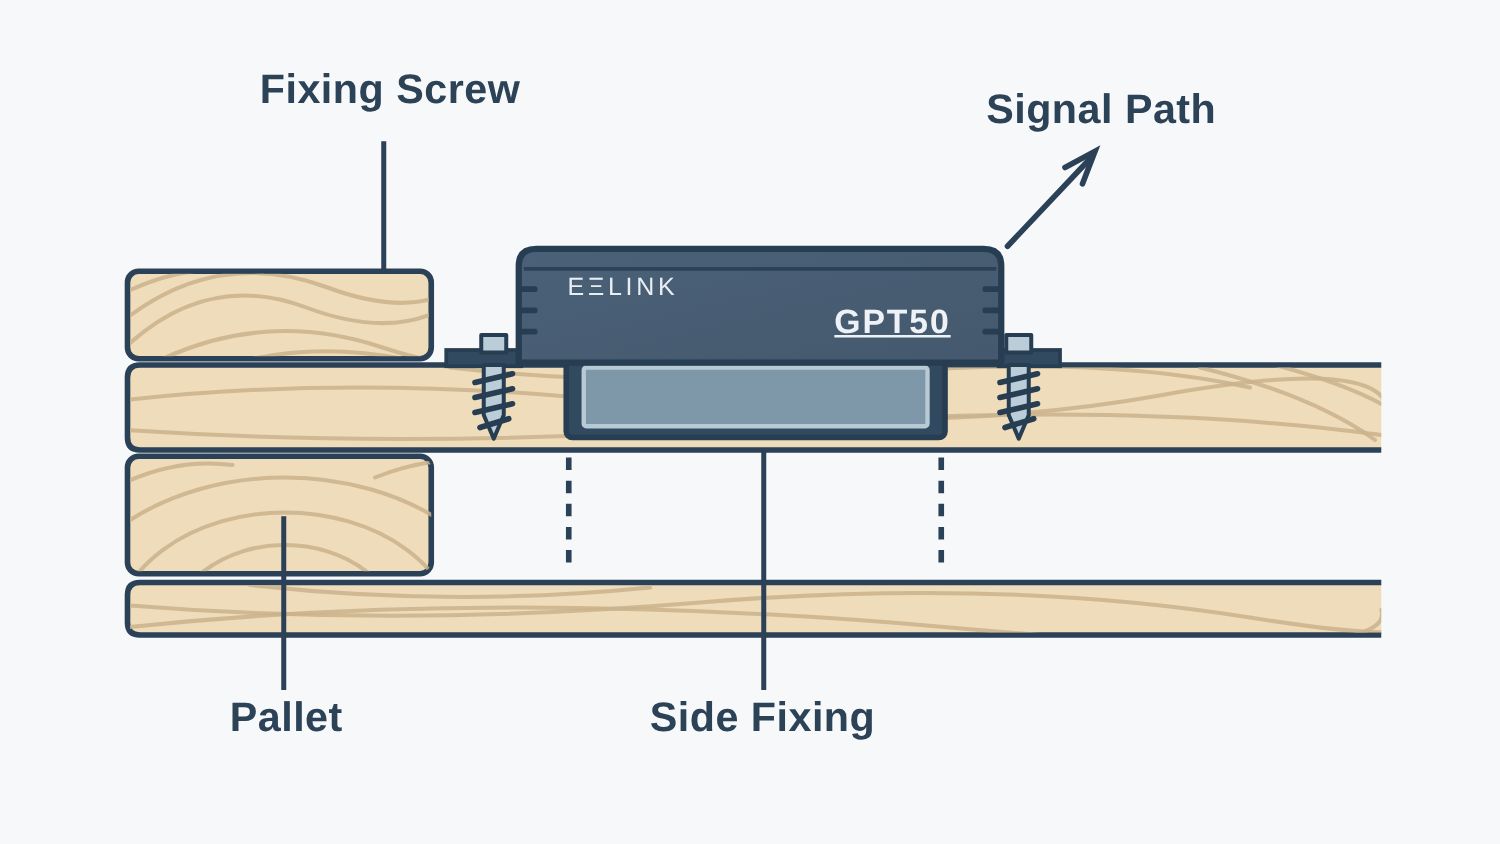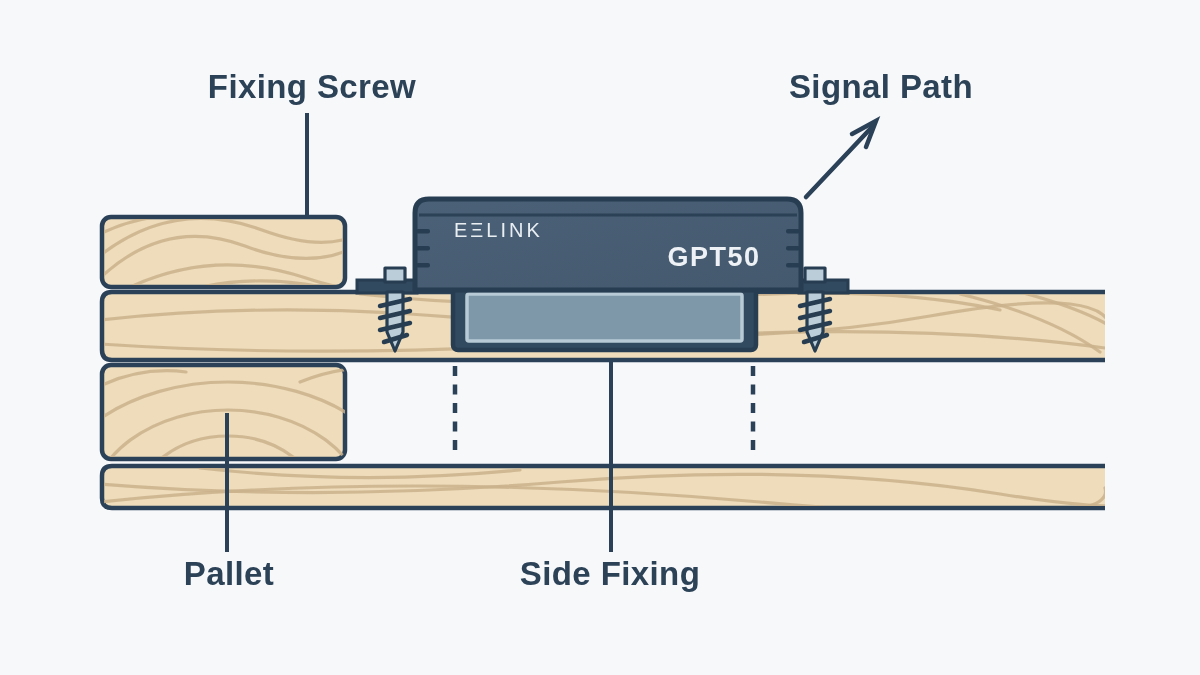--- a/index.html
+++ b/index.html
@@ -34,20 +34,21 @@
   }
   .device-model{
     position:absolute;
     left:714px;top:242px;
     transform:translateX(-50%);
     font-size:27px;
     font-weight:700;
     letter-spacing:1.5px;
     color:#eef2f6;
     white-space:nowrap;
+    text-decoration:underline;
   }
   .wood{fill:var(--color-wood-fill,#eedcbb);stroke:var(--color-outline,#2b4157);stroke-width:4.5;}
   .grain{fill:none;stroke:var(--color-wood-grain,#cab28c);stroke-width:3.2;stroke-linecap:round;opacity:.85;}
   .leader{stroke:var(--color-outline,#2b4157);stroke-width:4;fill:none;}
   .dashedline{stroke:var(--color-outline,#2b4157);stroke-width:4.5;fill:none;stroke-dasharray:10 8.5;}
   .navy-fill{fill:var(--color-device-detail,#324a5f);stroke:var(--color-device-border,#273d51);stroke-width:3;}
   .screw-metal{fill:var(--color-screw-fill,#bacdd8);stroke:var(--color-device-border,#273d51);stroke-width:3.2;stroke-linejoin:round;}
   .thread{stroke:var(--color-device-border,#273d51);stroke-width:4.5;stroke-linecap:round;}
 </style>
 </head>
@@ -164,20 +165,20 @@
         <line x1="804" y1="342" x2="827" y2="335" class="thread"></line>
       </g>
     </g>
 
     <g stroke="var(--color-outline,#2b4157)" stroke-width="4.5" fill="none" stroke-linecap="round">
       <line x1="806" y1="197" x2="872" y2="127"></line>
       <path d="M852,134 L876,121 L866,147" stroke-linejoin="miter"></path>
     </g>
   </svg>
 
-  <div class="lbl" style="left:312px;top:68px;">Fixing Screw</div>
+  <div class="lbl" style="left:312px;top:52px;">Fixing Screw</div>
   <div class="lbl" style="left:229px;top:555px;">Pallet</div>
   <div class="lbl" style="left:881px;top:68px;">Signal Path</div>
   <div class="lbl" style="left:610px;top:555px;">Side Fixing</div>
 
   <div class="device-logo">EΞLINK</div>
   <div class="device-model">GPT50</div>
 </div>
 
 </body></html>

